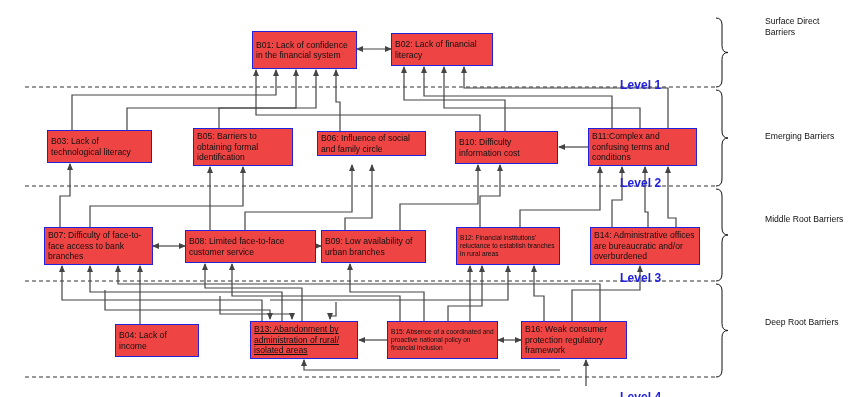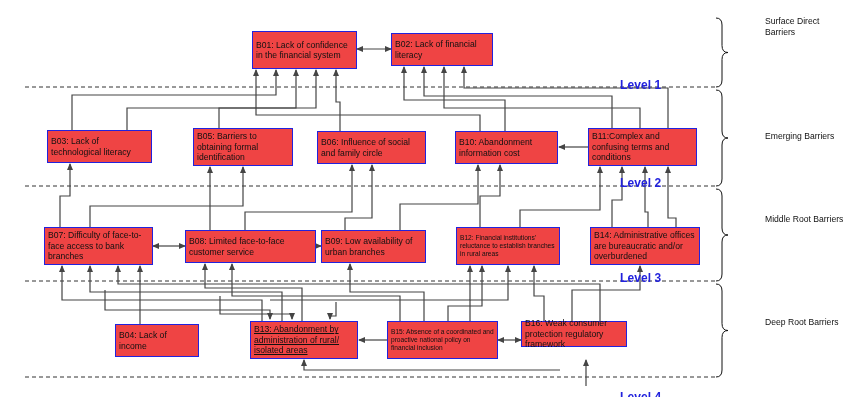--- a/index.html
+++ b/index.html
@@ -103,25 +103,25 @@
       </div>
       <div class="node f11" style="left: 391px; top: 33px; width: 102px; height: 33px; border-color: rgb(34, 34, 221);">
         <span>B02: Lack of financial literacy</span>
       </div>
       <div class="node f11" style="left: 47px; top: 130px; width: 105px; height: 33px; border-color: rgb(34, 34, 221);">
         <span>B03: Lack of technological literacy</span>
       </div>
       <div class="node f11" style="left: 193px; top: 128px; width: 100px; height: 38px; border-color: rgb(34, 34, 221);">
         <span>B05: Barriers to obtaining formal identification</span>
       </div>
-      <div class="node f11" style="left: 317px; top: 131px; width: 109px; height: 33px; border-color: rgb(34, 34, 221);">
+      <div class="node f11" style="left: 317px; top: 131px; width: 109px; height: 25px; border-color: rgb(34, 34, 221);">
         <span>B06: Influence of social and family circle</span>
       </div>
       <div class="node f11" style="left: 455px; top: 131px; width: 103px; height: 33px; border-color: rgb(34, 34, 221);">
-        <span>B10: Abandonment information cost</span>
+        <span>B10: Difficulty information cost</span>
       </div>
       <div class="node f11" style="left: 588px; top: 128px; width: 109px; height: 38px; border-color: rgb(34, 34, 221);">
         <span>B11:Complex and confusing terms and conditions</span>
       </div>
       <div class="node f11" style="left: 44px; top: 227px; width: 109px; height: 38px; border-color: rgb(34, 34, 221);">
         <span>B07: Difficulty of face-to-face access to bank branches</span>
       </div>
       <div class="node f11" style="left: 185px; top: 230px; width: 131px; height: 33px; border-color: rgb(34, 34, 221);">
         <span>B08: Limited face-to-face customer service</span>
       </div>
@@ -136,21 +136,21 @@
       </div>
       <div class="node f11" style="left: 115px; top: 324px; width: 84px; height: 33px; border-color: rgb(34, 34, 221);">
         <span>B04: Lack of income</span>
       </div>
       <div class="node f11" style="left: 250px; top: 321px; width: 108px; height: 38px; border-color: rgb(34, 34, 221); text-decoration: underline;">
         <span>B13: Abandonment by administration of rural/ isolated areas</span>
       </div>
       <div class="node f9" style="left: 387px; top: 321px; width: 111px; height: 38px; border-color: rgb(34, 34, 221);">
         <span>B15: Absence of a coordinated and proactive national policy on financial inclusion</span>
       </div>
-      <div class="node f11" style="left: 521px; top: 321px; width: 106px; height: 26px; border-color: rgb(34, 34, 221);">
+      <div class="node f11" style="left: 521px; top: 321px; width: 106px; height: 38px; border-color: rgb(34, 34, 221);">
         <span>B16: Weak consumer protection regulatory framework</span>
       </div>
     </div>
   <div id="label-layer">
       <div class="grp-label" style="left: 765px; top: 8px; width: 86px; margin-top: 8px;">Surface Direct Barriers</div>
       <div class="lvl-label" style="left: 620px; top: 78px; color: rgb(34, 34, 221);">Level 1</div>
       <div class="grp-label" style="left: 765px; top: 131px; width: 86px;">Emerging Barriers</div>
       <div class="lvl-label" style="left: 620px; top: 176px; color: rgb(34, 34, 221);">Level 2</div>
       <div class="grp-label" style="left: 765px; top: 214px; width: 86px;">Middle Root Barriers</div>
       <div class="lvl-label" style="left: 620px; top: 271px; color: rgb(34, 34, 221);">Level 3</div>

